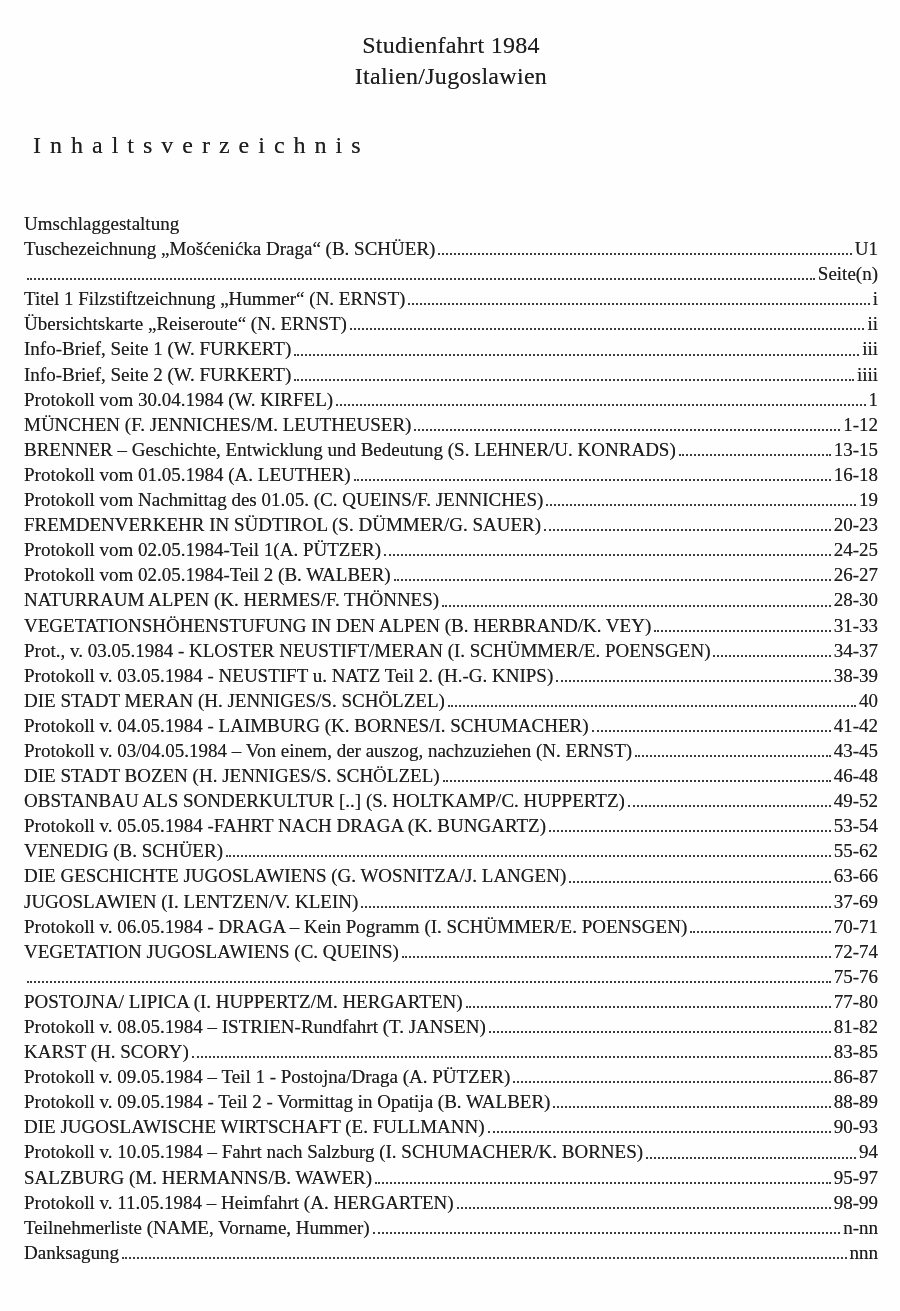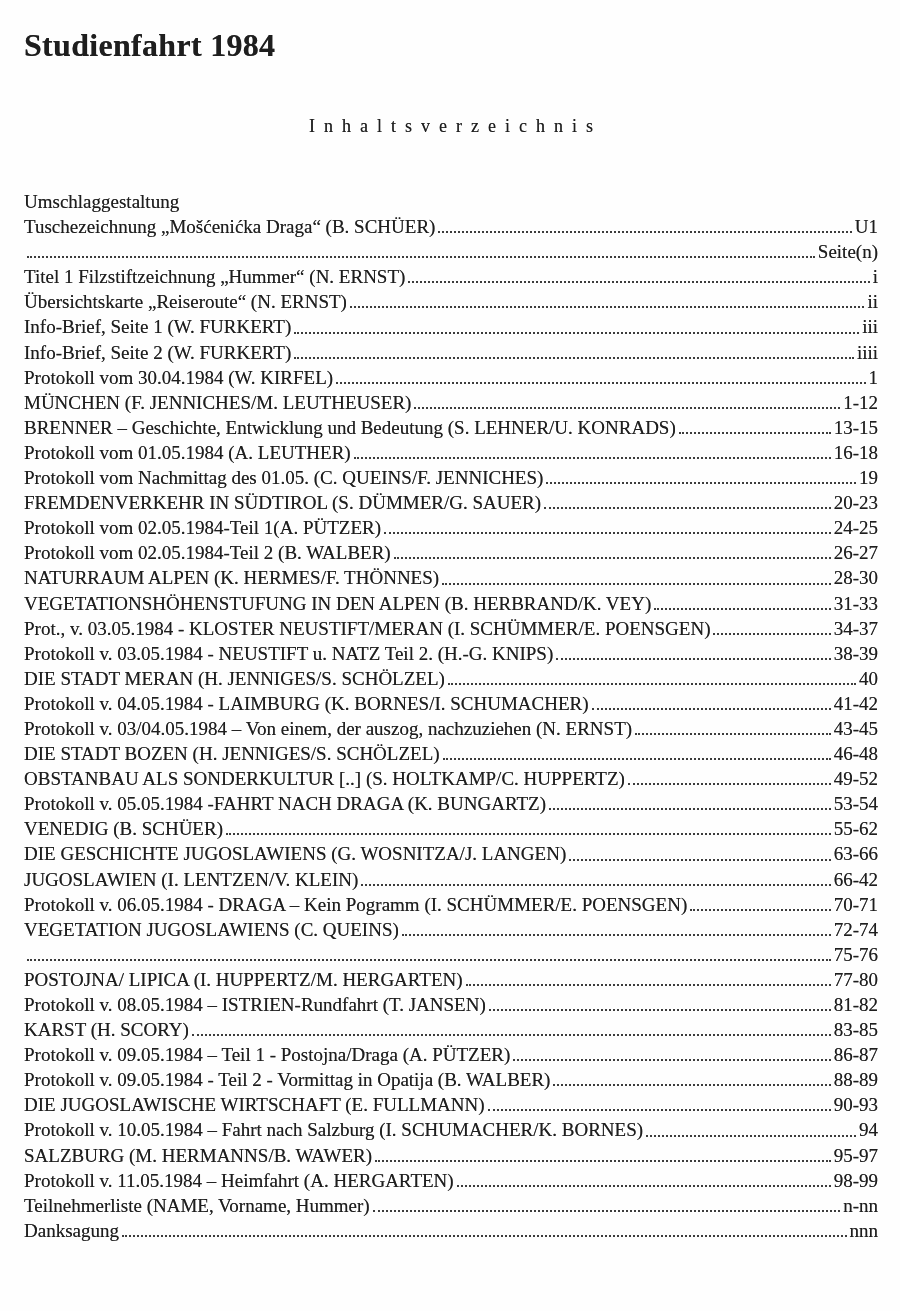--- a/index.html
+++ b/index.html
@@ -13,29 +13,30 @@
     height: 1311px;
     background: #fefefe;
     color: #1e1e1e;
     font-family: "Liberation Serif", "DejaVu Serif", serif;
     overflow: hidden;
     box-sizing: border-box;
     padding: 30px 22px 0 24px;
     text-shadow: 0 0 0.6px rgba(30,30,30,0.65);
   }
   .doc-title {
-    font-weight: bold;
-    font-size: 32px;
+    text-align: center;
+    font-weight: normal;
+    font-size: 24px;
     line-height: 31px;
     letter-spacing: 0.3px;
   }
   .toc-heading {
-    margin-top: 55px;
-    text-align: center;
-    font-size: 18px;
+    margin-top: 40px;
+    text-align: left;
+    font-size: 24px;
     letter-spacing: 9px;
     text-indent: 9px; 
     white-space: nowrap;
   }
   .toc-list {
     margin-top: 52px;
     text-align: center;
   }
   .toc-row {
     display: flex;
@@ -61,20 +62,21 @@
     font-family: Liberation Serif, serif;
   }
 </style>
 </head>
 <body>
 
 <div class="page">
 
   <div class="doc-title">
     <div>Studienfahrt 1984</div>
+    <div>Italien/Jugoslawien</div>
   </div>
 
   <div class="toc-heading">Inhaltsverzeichnis</div>
 
   <div class="toc-list">
       <div class="toc-row no-leader">
       <span class="toc-label">Umschlaggestaltung</span>
 
     </div>
       <div class="toc-row">
@@ -203,21 +205,21 @@
       <span class="toc-page">55-62</span>
     </div>
       <div class="toc-row">
       <span class="toc-label">DIE GESCHICHTE JUGOSLAWIENS (G. WOSNITZA/J. LANGEN)</span>
       <span class="toc-dots"></span>
       <span class="toc-page">63-66</span>
     </div>
       <div class="toc-row">
       <span class="toc-label">JUGOSLAWIEN (I. LENTZEN/V. KLEIN)</span>
       <span class="toc-dots"></span>
-      <span class="toc-page">66-42</span>
+      <span class="toc-page">37-69</span>
     </div>
       <div class="toc-row">
       <span class="toc-label">Protokoll v. 06.05.1984 - DRAGA – Kein Pogramm (I. SCHÜMMER/E. POENSGEN)</span>
       <span class="toc-dots"></span>
       <span class="toc-page">70-71</span>
     </div>
       <div class="toc-row">
       <span class="toc-label">VEGETATION JUGOSLAWIENS (C. QUEINS)</span>
       <span class="toc-dots"></span>
       <span class="toc-page">72-74</span>

